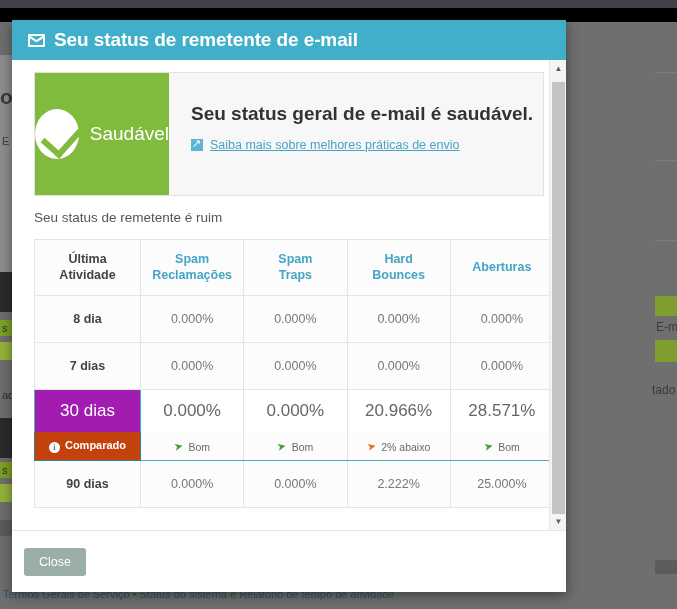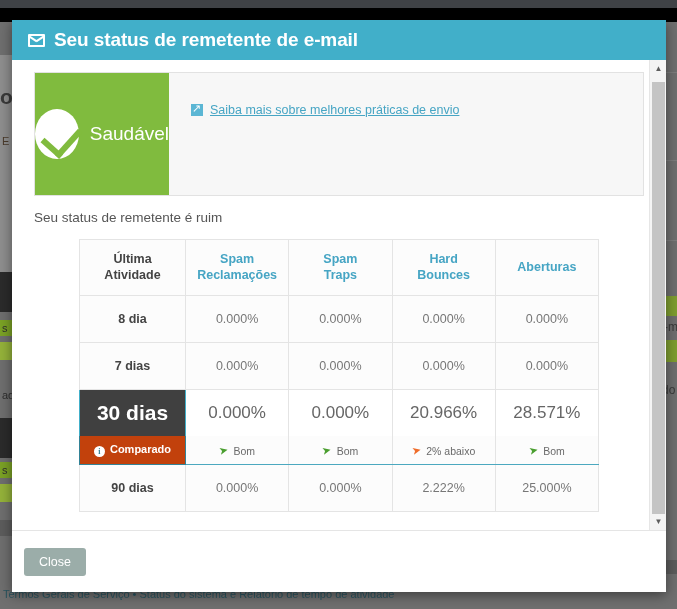--- a/index.html
+++ b/index.html
@@ -28,21 +28,21 @@
                white-space: nowrap; }
 
   
   .pbr-line { position: absolute; background: #7d7d7d; height: 1px; }
   .pbr-green{ position: absolute; background: #7f9e30; }
   .pbr-txt  { position: absolute; font-size: 12px; color: #3a3a3a; white-space: nowrap; }
 
   
   .modal {
     position: absolute; left: 12px; top: 20px;
-    width: 654px; height: 572px;
+    width: 554px; height: 572px;
     background: #fff;
     box-shadow: 0 3px 12px rgba(0,0,0,.45);
     display: flex; flex-direction: column;
   }
   .modal-header {
     height: 40px; background: #41afc9; color: #fff;
     display: flex; align-items: center; gap: 9px;
     padding: 0 16px; flex: 0 0 auto;
   }
   .env-icon { width: 17px; height: 13px; position: relative; flex: 0 0 auto; }
@@ -95,21 +95,21 @@
   table.status th, table.status td { border: 1px solid #e4e4e4; text-align: center; }
   table.status th { padding: 12px 2px; font-size: 12.5px; font-weight: bold;
                     color: #46a5c4; line-height: 1.25; background: #fcfcfc; }
   table.status th.first { color: #444; }
   table.status td { padding: 16px 2px; font-size: 12.5px; color: #777; background: #fcfcfc; }
   table.status td.label { font-weight: bold; color: #444; }
   col.c0 { width: 106px; }
 
   tr.hl td { background: #fff; border-top: 1px solid #4ba8bf; border-bottom: none;
              font-size: 17px; color: #666; padding: 11px 2px; }
-  tr.hl td.label { background: #404040; color: #fff; font-size: 21px; font-weight: bold;
+  tr.hl td.label { background: #a21caf; color: #fff; font-size: 17px; font-weight: normal;
                    border-color: #41afc9; }
   tr.cmp td { background: #fcfcfc; border-bottom: 1px solid #4ba8bf; border-top: none;
               padding: 7px 2px; font-size: 10.5px; color: #6a6a6a; }
   tr.cmp td.label { background: #c2410c; color: #fff; font-size: 11px; font-weight: bold;
                     border-color: #328296; }
   .cmp-cell { display: inline-flex; align-items: center; gap: 5px; justify-content: center; }
   .arrow { font-size: 11px; line-height: 1; transform: rotate(-12deg); }
   .arrow.up { color: #4a9e2f; }
   .arrow.down { color: #ef6c2a; }
   .info-dot { display: inline-block; width: 11px; height: 11px; border-radius: 50%;
@@ -179,20 +179,21 @@
   </div>
 
   <div class="modal-body">
 
     <div class="banner">
       <div class="banner-badge">
         <span class="check-circle"></span>
         <span class="badge-label">Saudável</span>
       </div>
       <div class="banner-main">
+        <div class="banner-h">Seu status geral de e-mail é saudável.</div>
         <a class="banner-link" href="#">
           <span class="ext-icon"></span>
           <span>Saiba mais sobre melhores práticas de envio</span>
         </a>
       </div>
     </div>
 
     <div class="sub-status">Seu status de remetente é ruim</div>
 
     <table class="status">

